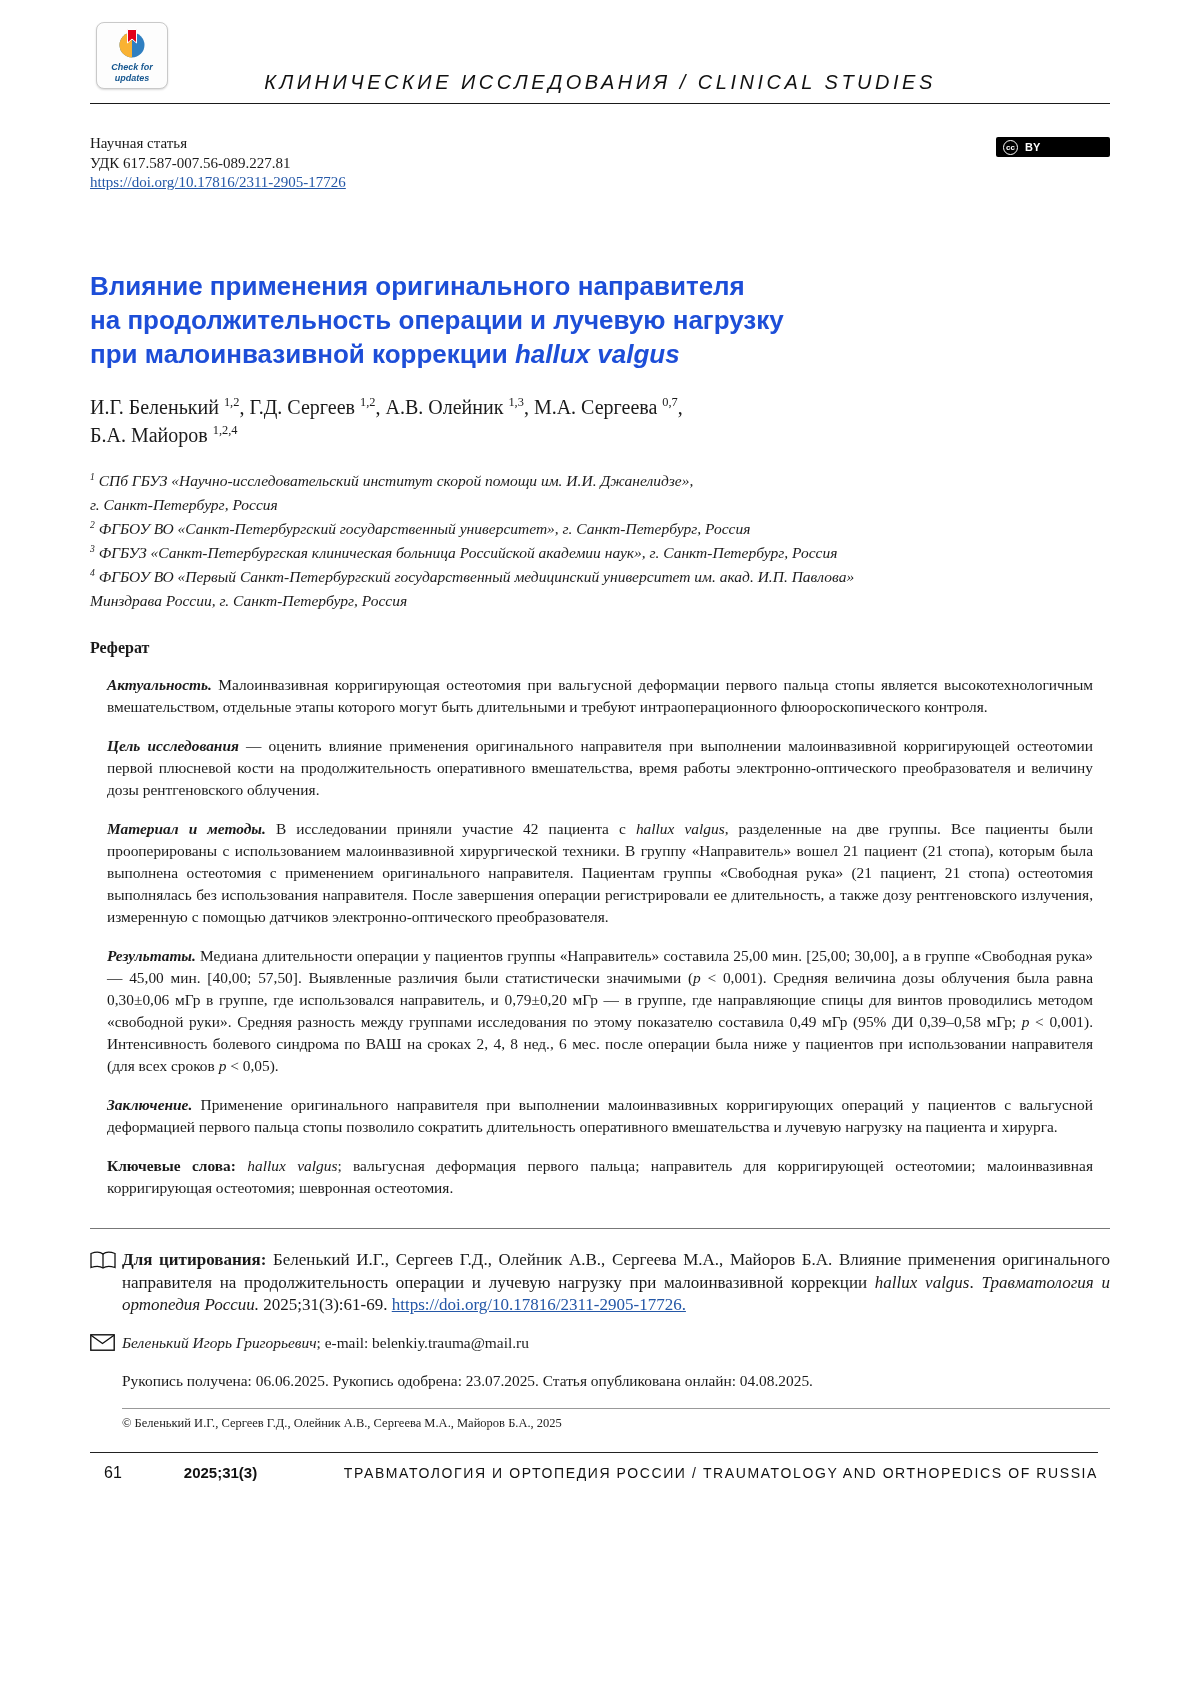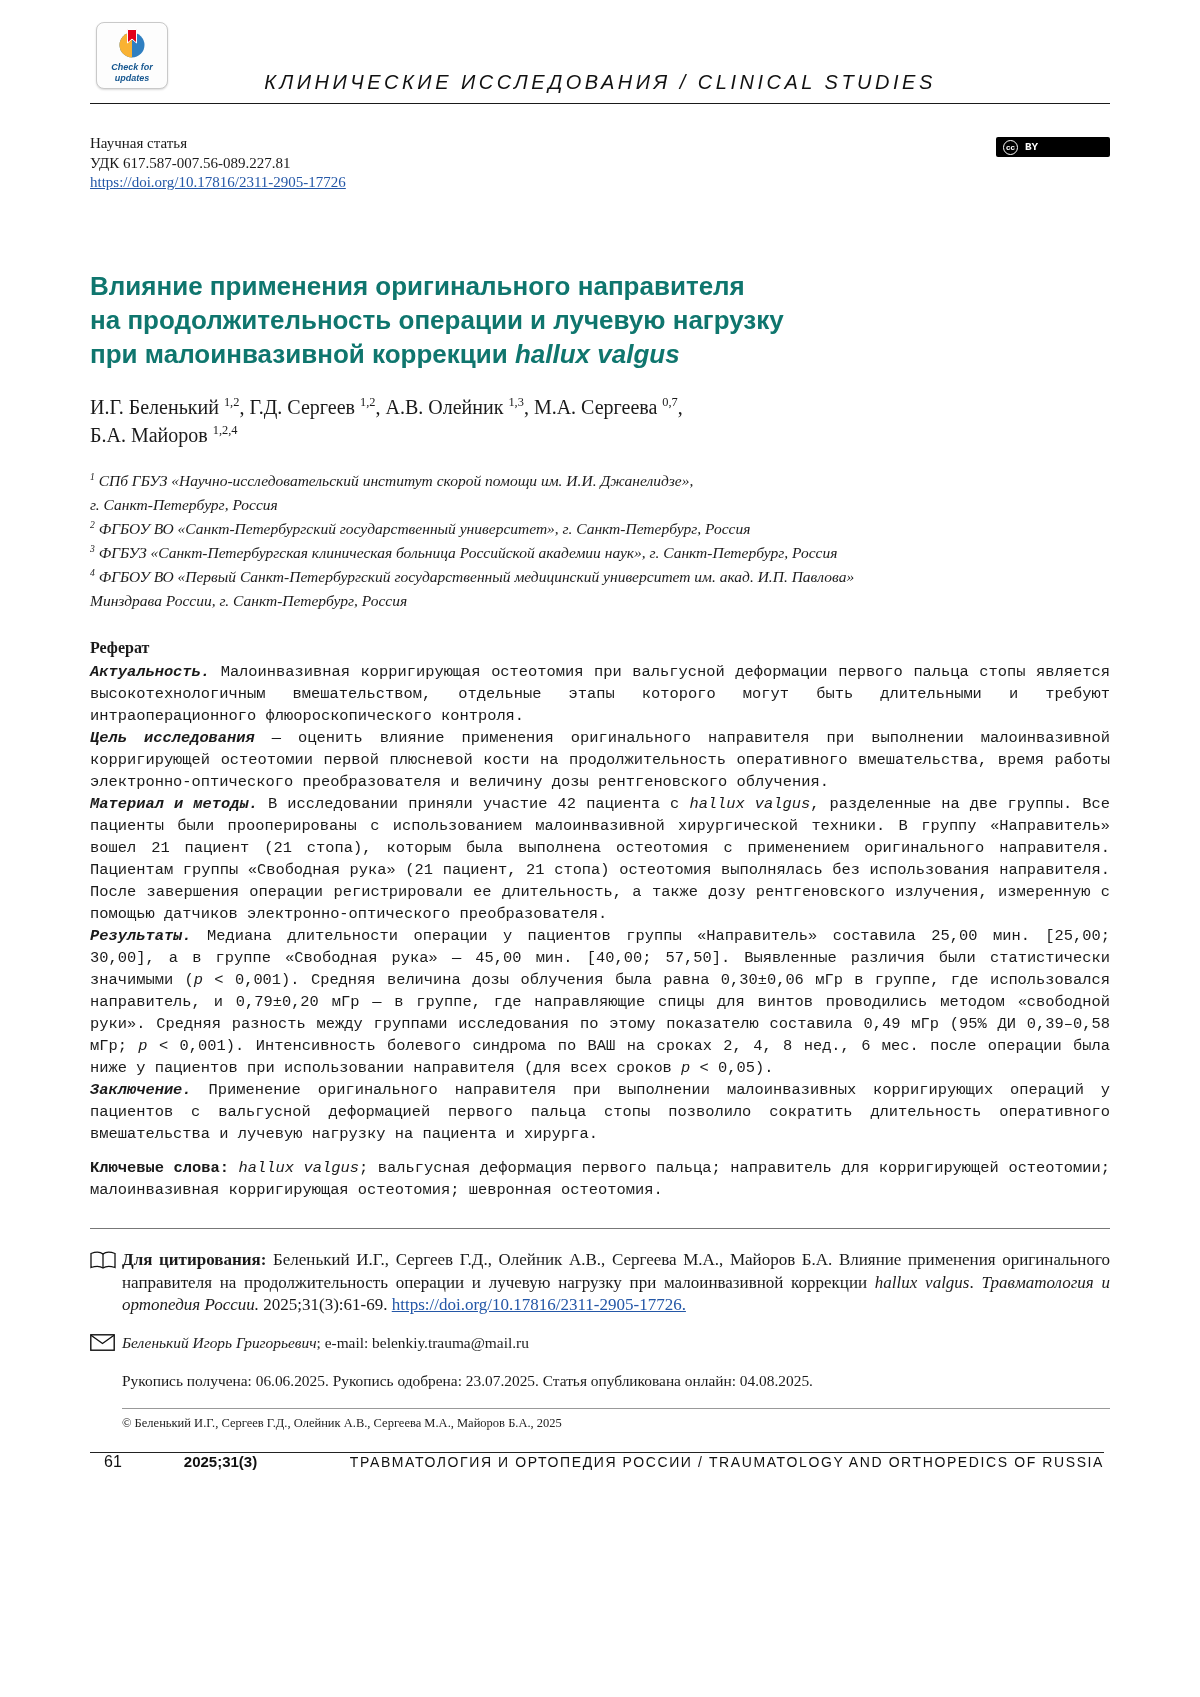--- a/index.html
+++ b/index.html
@@ -12,50 +12,50 @@
   .check-badge svg{display:block;margin:0 auto 3px;}
   .cb-text{font-family:"Liberation Sans",sans-serif;font-size:9px;line-height:10.5px;color:#15568f;font-weight:bold;}
   .masthead-title{position:absolute;left:0;right:0;bottom:9px;text-align:center;font-family:"Liberation Sans",sans-serif;font-size:20px;letter-spacing:3.5px;color:#111;}
 
   
   .meta-row{display:flex;justify-content:space-between;align-items:flex-start;margin-top:30px;}
   .meta-left{font-size:15px;line-height:19.5px;}
   .doi-link{color:#2457a7;text-decoration:underline;cursor:pointer;}
   .cc-badge{margin-top:3px;width:114px;height:20px;background:#000;border-radius:2px;display:flex;align-items:center;padding:0 7px;box-sizing:border-box;cursor:pointer;}
   .cc-circle{width:13px;height:13px;border:1.4px solid #fff;border-radius:50%;color:#fff;font-family:"Liberation Sans",sans-serif;font-size:8px;font-weight:bold;display:flex;align-items:center;justify-content:center;flex:0 0 auto;}
-  .cc-by{color:#fff;font-family:Liberation Mono, monospace;font-weight:bold;font-size:11px;margin-left:7px;}
+  .cc-by{color:#fff;font-family:Liberation Sans, sans-serif;font-weight:bold;font-size:11px;margin-left:7px;}
 
   
-  .article-title{margin-top:76px;font-family:"Liberation Sans",sans-serif;font-weight:bold;font-size:26px;line-height:34px;color:#0f766e;}
+  .article-title{margin-top:76px;font-family:"Liberation Sans",sans-serif;font-weight:bold;font-size:26px;line-height:34px;color:#1d4ed8;}
   .authors{margin-top:22px;font-size:20px;line-height:28px;}
   sup{font-size:62%;vertical-align:super;line-height:0;}
   .affiliations{margin-top:20px;font-style:italic;font-size:15.5px;line-height:24px;}
 
   
   .abstract-heading{margin-top:26px;margin-bottom:4px;font-size:16px;font-weight:bold;}
-  .abstract p{margin:0;font-size:15.4px;line-height:22px;text-align:justify;font-family:Liberation Mono, monospace;}
+  .abstract p{margin:17px;font-size:15.4px;line-height:22px;text-align:justify;}
   .keywords{margin-top:12px !important;}
   .seg-i{font-style:italic;}
   .seg-b{font-weight:bold;}
   a.seg-link{color:#2457a7;text-decoration:underline;cursor:pointer;}
 
   
   .bottom{position:absolute;left:90px;right:90px;top:1228px;}
   .bottom-rule{border-top:1px solid #777;margin-bottom:20px;}
   .cite-row{display:flex;}
   .icon-col{width:32px;flex:0 0 32px;padding-top:2px;}
   .cite-text{flex:1;font-size:17px;line-height:22.5px;text-align:justify;}
   .corr-row{display:flex;margin-top:15px;align-items:flex-start;}
   .corr-text{flex:1;font-size:15.4px;line-height:21px;}
   .dates{margin-left:32px;margin-top:17px;font-size:15.4px;}
   .sub-rule{margin-left:32px;border-top:1px solid #999;margin-top:18px;}
   .copyright{margin-left:32px;margin-top:7px;font-size:12.5px;color:#222;}
 
   
-  .footer{position:absolute;left:90px;right:96px;top:1452px;border-top:1.5px solid #222;display:flex;align-items:baseline;font-family:"Liberation Sans",sans-serif;color:#111;}
+  .footer{position:absolute;left:90px;right:102px;top:1452px;border-top:1.5px solid #222;padding-top:11px;display:flex;align-items:baseline;font-family:"Liberation Sans",sans-serif;color:#111;}
   .footer-page{font-size:16px;margin-left:14px;}
   .footer-issue{font-weight:bold;font-size:15px;margin-left:62px;}
   .footer-journal{margin-left:auto;font-size:14px;letter-spacing:1.6px;}
 </style>
 </head>
 <body>
 
 <div class="page">
 
   <div class="masthead">

